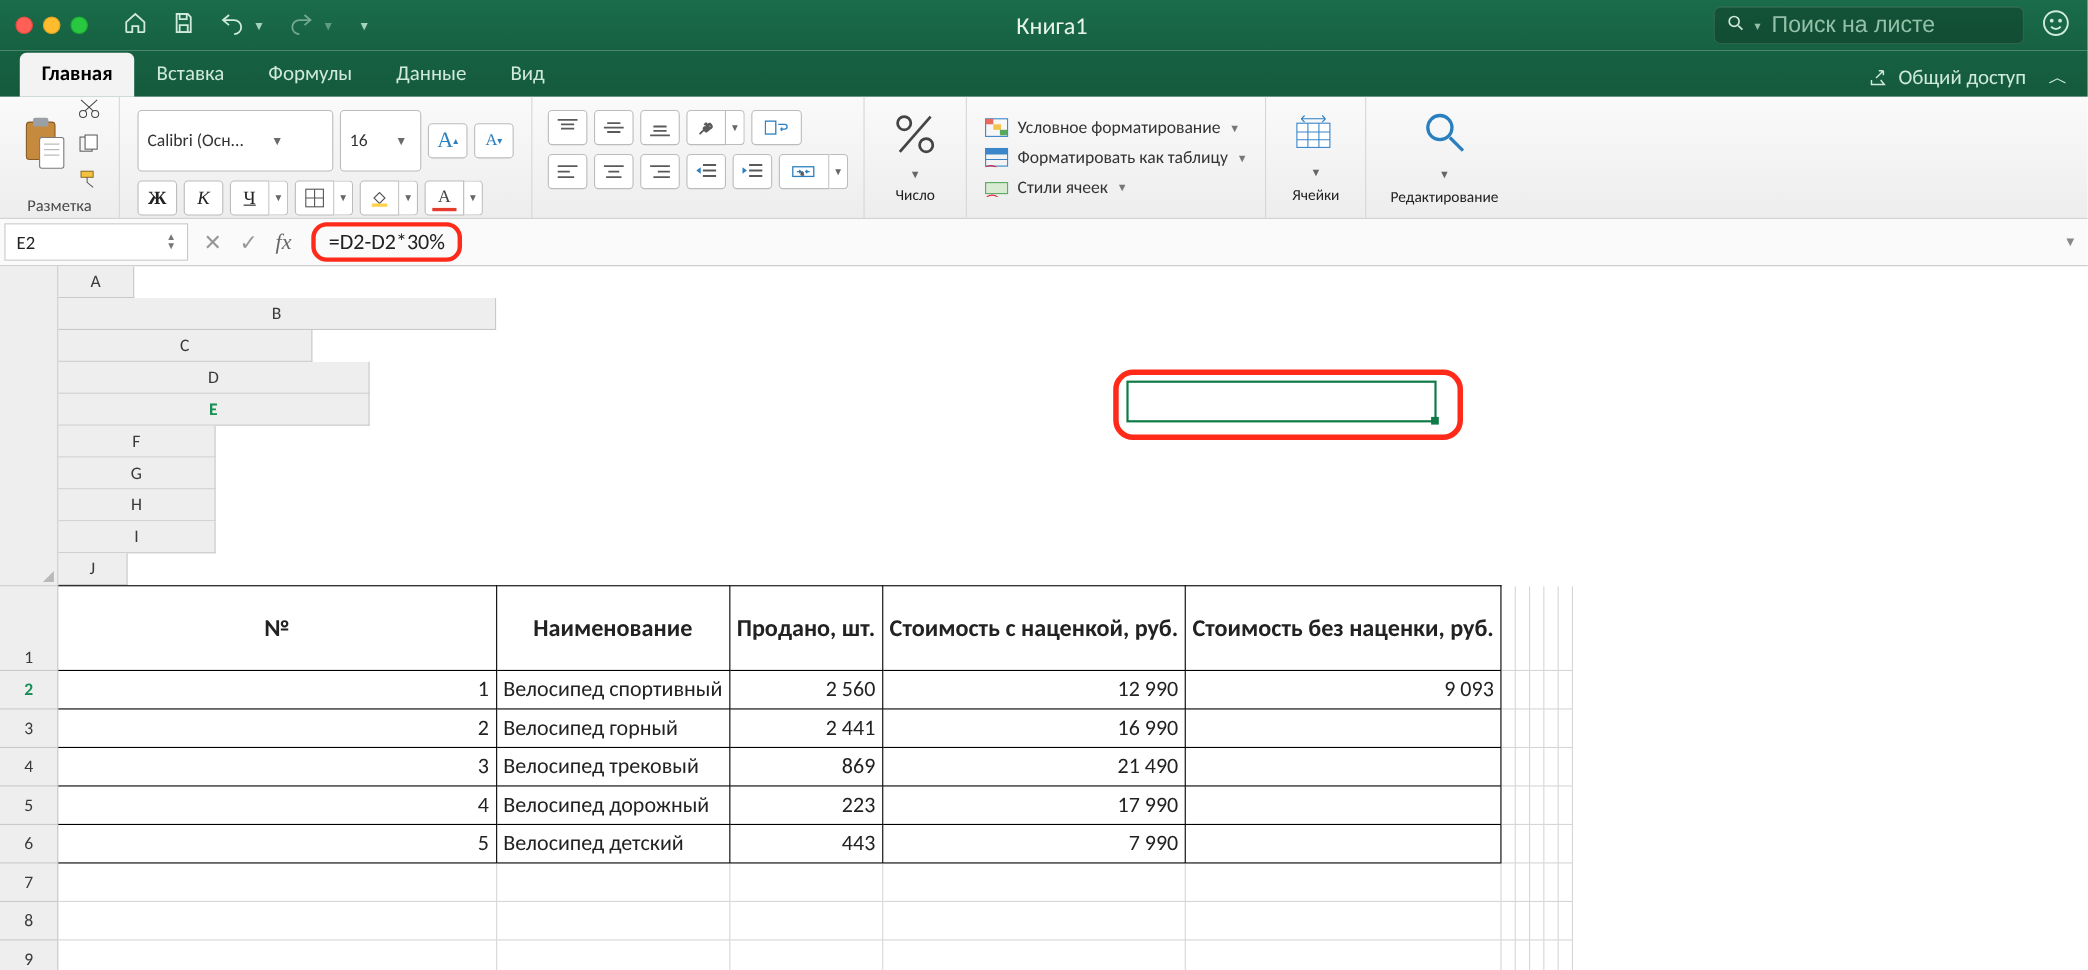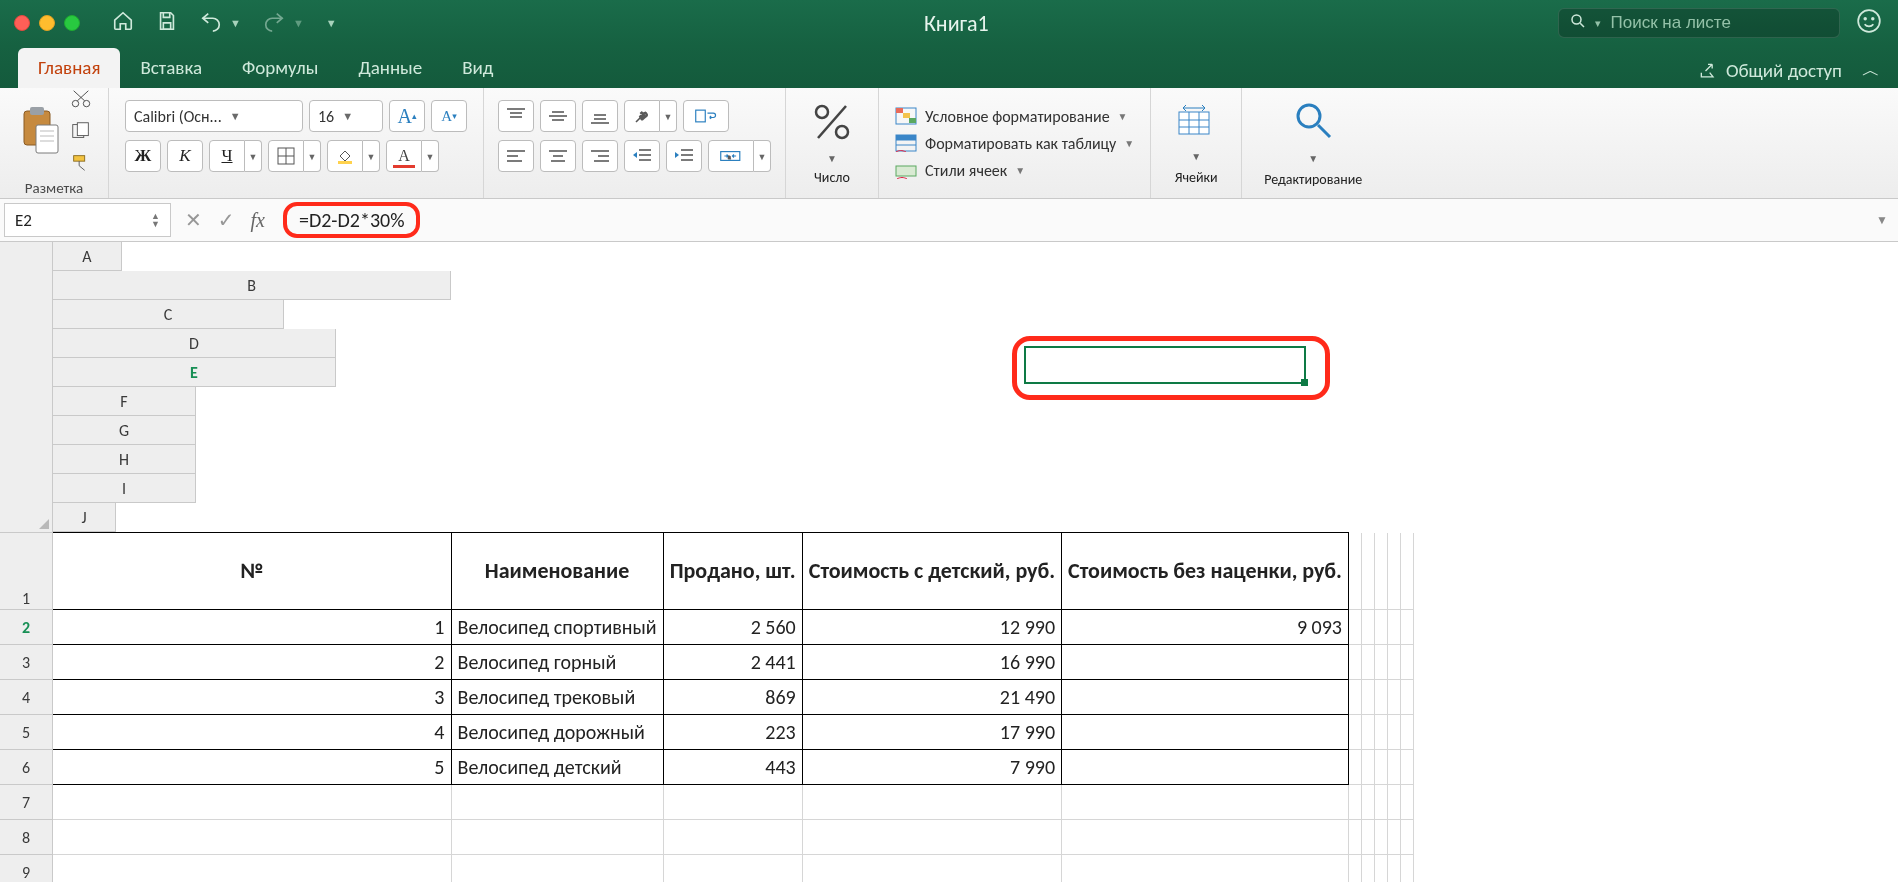--- a/index.html
+++ b/index.html
@@ -8,44 +8,44 @@
   .titlebar{background:linear-gradient(#1a6c4a,#166141);height:46px;display:flex;align-items:center;color:#d6ecdf;}
   .traffic{display:flex;gap:9px;padding:0 14px;}
   .dot{width:14px;height:14px;border-radius:50%;}
   .dot.close{background:#ff5f57;border:1px solid #e1493f;}
   .dot.min{background:#ffbd2e;border:1px solid #e0a123;}
   .dot.max{background:#28c940;border:1px solid #1faa31;}
   .qat{display:flex;gap:22px;align-items:center;padding:0 18px;}
   .qat svg{width:22px;height:22px;fill:none;stroke:#cfe9db;stroke-width:1.8;}
   .title{flex:1;text-align:center;font-size:22px;color:#e7f4ed;font-weight:500;}
   .search-box{display:flex;align-items:center;gap:8px;background:rgba(0,0,0,0.22);border-radius:6px;padding:3px 10px;margin-right:16px;width:260px;border:1px solid rgba(255,255,255,0.12);}
-  .search-box input{background:transparent;border:none;outline:none;color:#cfe9db;font-size:17px;width:100%;}
+  .search-box input{background:transparent;border:none;outline:none;color:#cfe9db;font-size:21px;width:100%;}
   .search-box input::placeholder{color:#93c1a8;}
   .search-box svg{width:18px;height:18px;stroke:#cfe9db;fill:none;stroke-width:2;}
   .search-chevron{font-size:11px;color:#93c1a8;}
   .smiley{margin-right:16px;}
   .smiley svg{width:26px;height:26px;stroke:#cfe9db;fill:none;stroke-width:1.6;}
   
   .tabsrow{background:linear-gradient(#166141,#145a3c);height:42px;display:flex;align-items:flex-end;padding-left:18px;color:#cfe9db;font-size:19px;}
   .tab{padding:8px 20px 9px;cursor:pointer;}
-  .tab.active{background:#f3f3f3;color:#c2410c;border-radius:6px 6px 0 0;font-weight:400;}
+  .tab.active{background:#f3f3f3;color:#000000;border-radius:6px 6px 0 0;font-weight:700;}
   .share{margin-left:auto;margin-right:20px;display:flex;align-items:center;gap:8px;color:#cfe9db;font-size:19px;padding-bottom:6px;}
   .share svg{width:20px;height:20px;stroke:#cfe9db;fill:none;stroke-width:1.6;}
   .collapse-arrow{margin-right:18px;padding-bottom:6px;color:#cfe9db;font-size:18px;cursor:pointer;}
   
   .ribbon{background:linear-gradient(#fafafa,#ededed);border-bottom:1px solid #c9c9c9;display:flex;align-items:stretch;height:110px;}
   .rgroup{display:flex;flex-direction:column;justify-content:center;align-items:center;padding:6px 16px;border-right:1px solid #d6d6d6;}
   .rgroup .glabel{font-size:15px;color:#4a4a4a;margin-top:2px;}
   .paste-block{display:flex;align-items:center;gap:6px;}
   .paste-block svg{width:48px;height:52px;}
   .paste-side{display:flex;flex-direction:column;gap:8px;align-items:center;}
   .paste-side svg{width:22px;height:20px;}
   .font-box{display:flex;flex-direction:column;gap:8px;align-items:flex-start;border-right:1px solid #d6d6d6;padding:12px 16px;}
   .font-row{display:flex;gap:6px;align-items:center;}
-  .selectish{background:#fff;border:1px solid #bcbcbc;border-radius:4px;height:30px;display:flex;align-items:center;padding:0 8px;font-size:16px;color:#333;gap:8px;}
+  .selectish{background:#fff;border:1px solid #bcbcbc;border-radius:4px;height:30px;display:flex;align-items:center;padding:12px 8px;font-size:16px;color:#333;gap:25px;}
   .selectish .arrow{color:#6a6a6a;font-size:11px;}
   .sq{width:34px;height:30px;display:flex;align-items:center;justify-content:center;background:#fff;border:1px solid #bcbcbc;border-radius:4px;font-family:"Times New Roman",serif;}
   .bold{font-weight:700;font-size:17px;}
   .italic{font-style:italic;font-size:17px;}
   .under{text-decoration:underline;font-size:17px;}
   .sq svg{width:18px;height:18px;}
   .mini-drop{display:flex;}
   .mini-drop .sq{border-radius:4px 0 0 4px;}
   .mini-drop .dd{width:16px;border:1px solid #bcbcbc;border-left:none;border-radius:0 4px 4px 0;display:flex;align-items:center;justify-content:center;background:#fff;font-size:9px;color:#666;}
   .align-box{display:flex;flex-direction:column;gap:8px;padding:12px 14px;border-right:1px solid #d6d6d6;}
@@ -424,21 +424,21 @@
       <td class="ch colRest">H</td>
       <td class="ch colRest">I</td>
       <td class="ch colRest" style="width:60px">J</td>
     </tr>
 
     <tr class="hdr-row">
       <td class="rh" style="vertical-align:bottom">1</td>
       <td class="cell hdr-cell data-border">№</td>
       <td class="cell hdr-cell data-border">Наименование</td>
       <td class="cell hdr-cell data-border">Продано, шт.</td>
-      <td class="cell hdr-cell data-border">Стоимость с детский, руб.</td>
+      <td class="cell hdr-cell data-border">Стоимость с наценкой, руб.</td>
       <td class="cell hdr-cell data-border">Стоимость без наценки, руб.</td>
       <td class="cell"></td>
       <td class="cell"></td>
       <td class="cell"></td>
       <td class="cell"></td>
       <td class="cell"></td>
     </tr>
 
     <tr>
       <td class="rh active">2</td>

